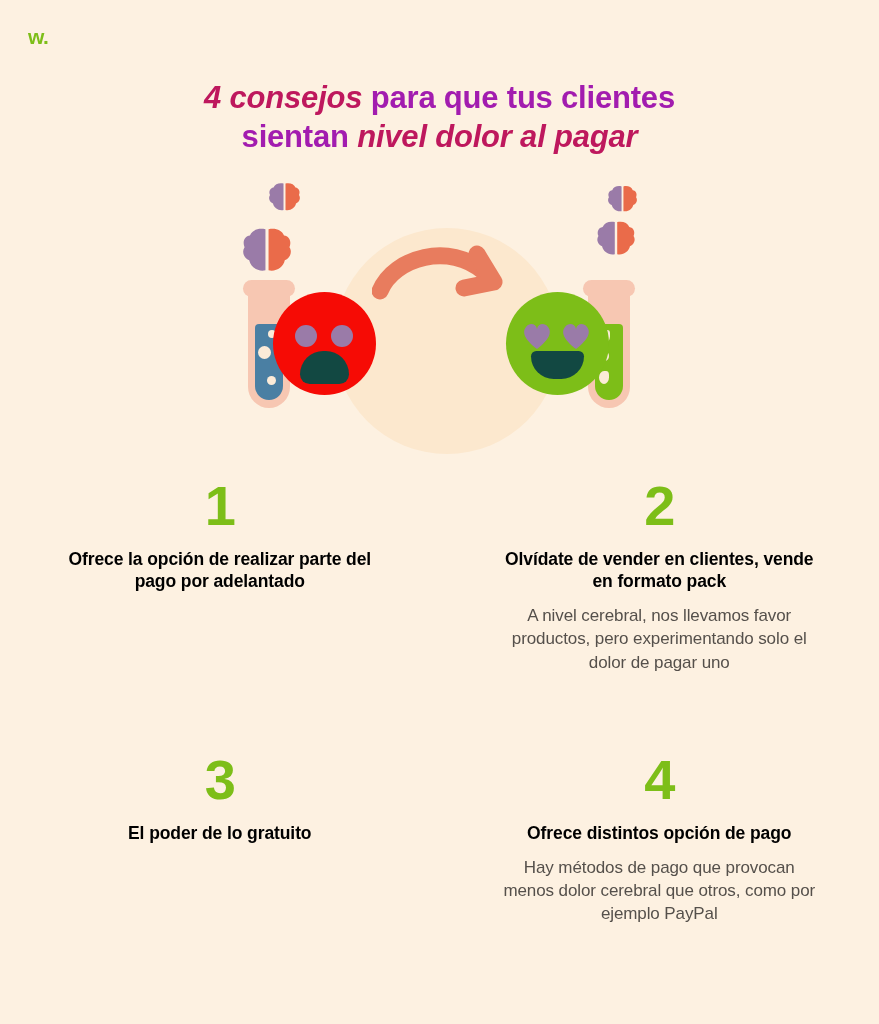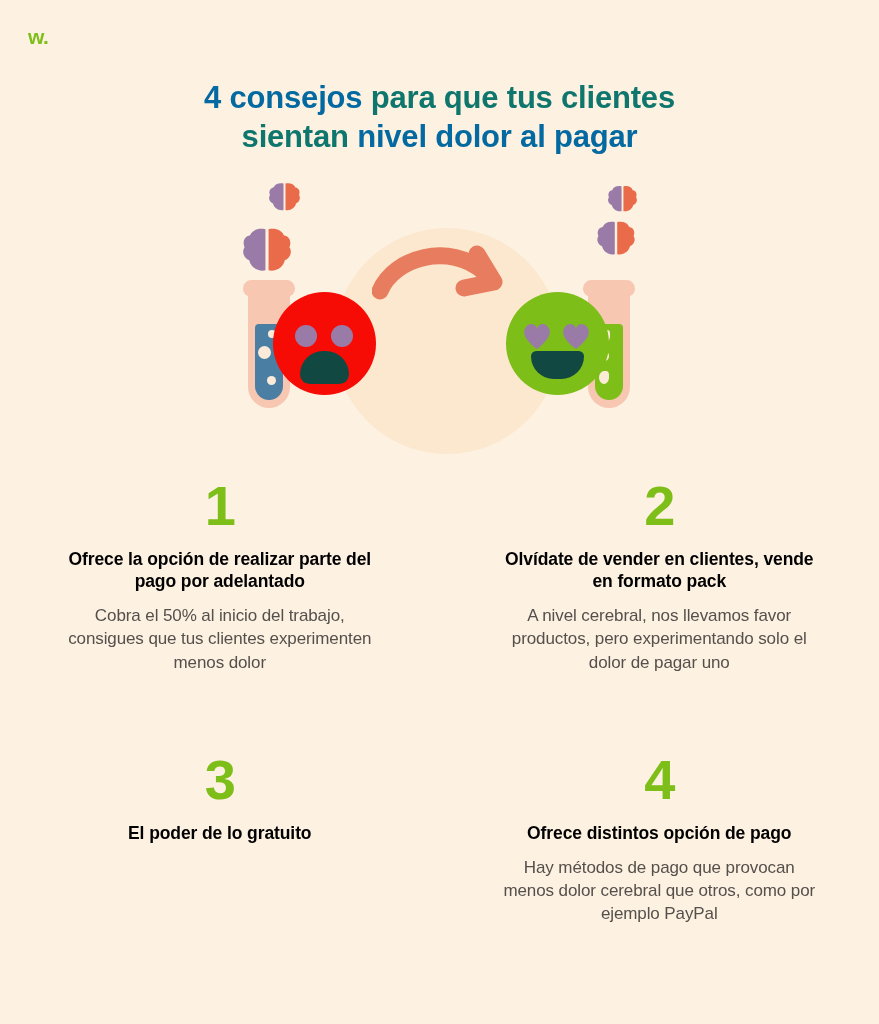--- a/index.html
+++ b/index.html
@@ -32,22 +32,22 @@
     position: absolute;
     left: 0;
     top: 57px;
     width: 879px;
     text-align: center;
     font-size: 31px;
     font-weight: bold;
     line-height: 1.27;
     letter-spacing: -0.2px;
   }
-  .t-green { color: #0369a1; }
-  .t-dark  { color: #0f766e; }
+  .t-green { color: #be185d; font-style: italic; }
+  .t-dark  { color: #a21caf; }
 
   
   .illustration {
     position: absolute;
     left: 0;
     top: 170px;
     width: 879px;
     height: 310px;
   }
   .bg-circle {
@@ -286,21 +286,20 @@
     </svg>
   </div>
 </div>
 
 <div class="tips">
 
   <div class="tip-row">
     <div class="tip">
       <div class="tip-num">1</div>
       <div class="tip-head">Ofrece la opción de realizar parte del pago por adelantado</div>
-      <div class="tip-body">Cobra el 50% al inicio del trabajo, consigues que tus clientes experimenten menos dolor</div>
     </div>
     <div class="tip">
       <div class="tip-num">2</div>
       <div class="tip-head">Olvídate de vender en clientes, vende en formato pack</div>
       <div class="tip-body">A nivel cerebral, nos llevamos favor productos, pero experimentando solo el dolor de pagar uno</div>
     </div>
   </div>
 
   <div class="tip-row row-2">
     <div class="tip">

